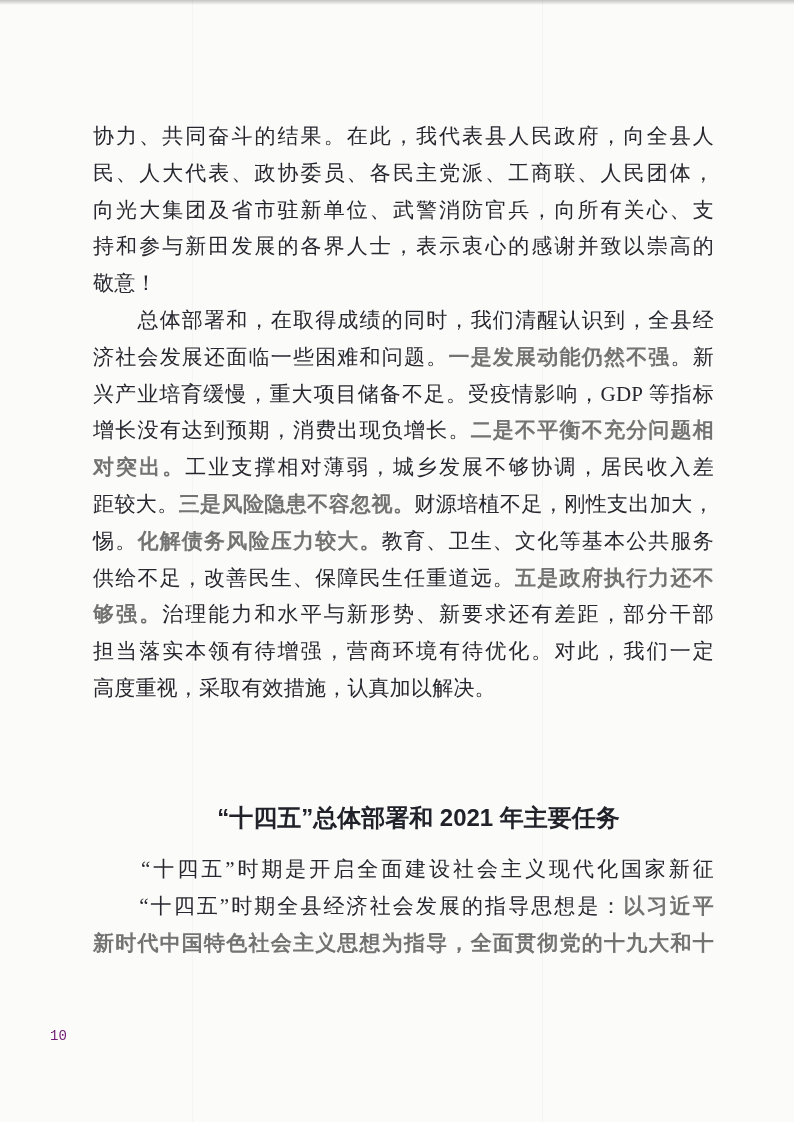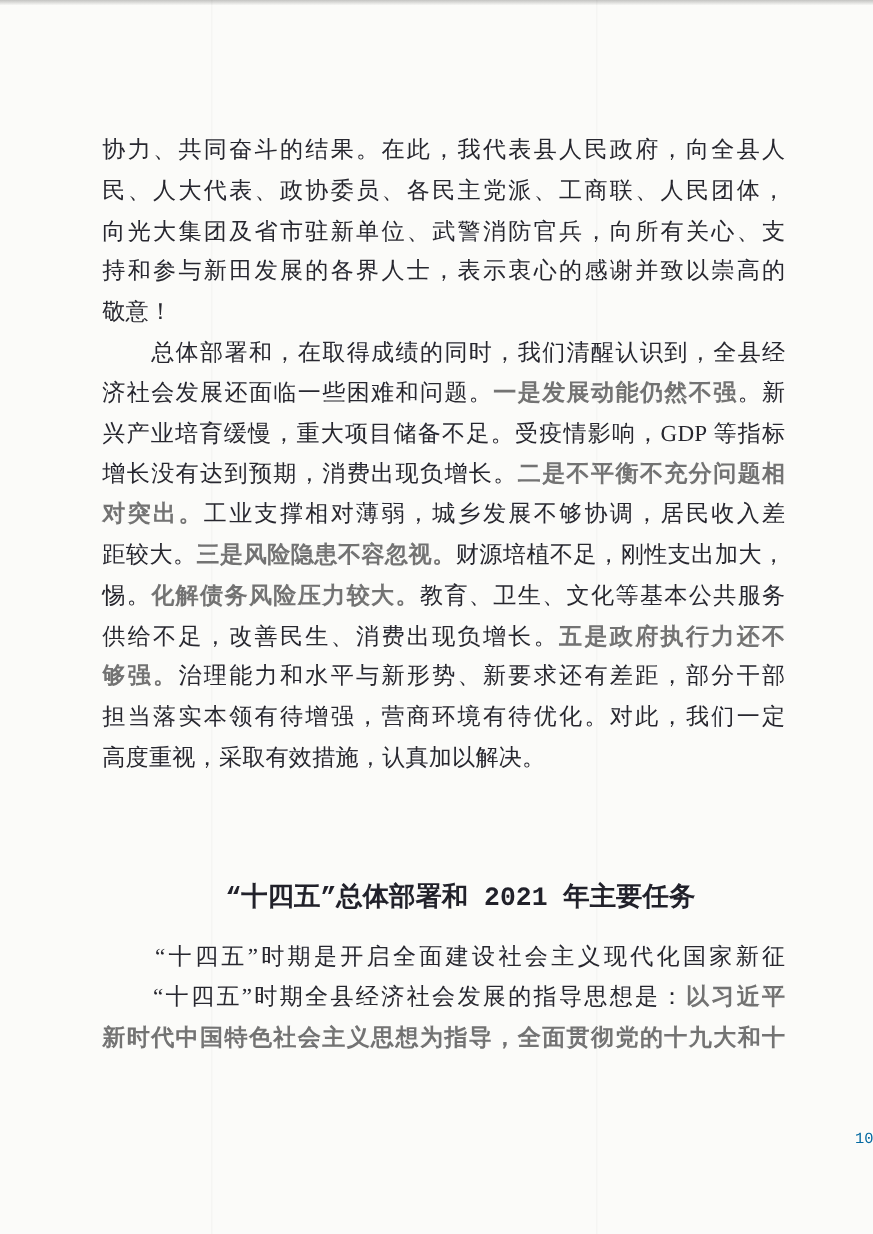--- a/index.html
+++ b/index.html
@@ -57,37 +57,37 @@
     font-weight: 700;
     color: #737373;
   }
 
   .section-heading {
     position: absolute;
     top: 802px;
     left: 108px;
     width: 621px;
     text-align: center;
-    font-family: Liberation Mono, monospace;
+    font-family: Liberation Sans, sans-serif;
     font-weight: 700;
     font-size: 24px;
     line-height: 32px;
     color: #21212a;
   }
 
   .page-number {
     position: absolute;
     top: 1028px;
     left: 0;
     width: 794px;
-    text-align: right;
+    text-align: left;
     text-indent: 50px;
     font-family: "Liberation Mono", "DejaVu Sans Mono", monospace;
     font-size: 14px;
-    color: #0369a1;
+    color: #701a75;
   }
 </style>
 </head>
 <body>
 
 <div class="scan-top-edge"></div>
 <div class="scan-fold f1"></div>
 <div class="scan-fold f2"></div>
 
 <div id="section1" class="text-block">
@@ -96,21 +96,21 @@
     <div class="line"><span>向光大集团及省市驻新单位、武警消防官兵，向所有关心、支</span></div>
     <div class="line"><span>持和参与新田发展的各界人士，表示衷心的感谢并致以崇高的</span></div>
     <div class="line line-end"><span>敬意！</span></div>
     <div class="line"><span>　　总体部署和，在取得成绩的同时，我们清醒认识到，全县经</span></div>
     <div class="line"><span>济社会发展还面临一些困难和问题。</span><span class="bold">一是发展动能仍然不强</span><span>。新</span></div>
     <div class="line"><span>兴产业培育缓慢，重大项目储备不足。受疫情影响，GDP 等指标</span></div>
     <div class="line"><span>增长没有达到预期，消费出现负增长。</span><span class="bold">二是不平衡不充分问题相</span></div>
     <div class="line"><span class="bold">对突出。</span><span>工业支撑相对薄弱，城乡发展不够协调，居民收入差</span></div>
     <div class="line"><span>距较大。</span><span class="bold">三是风险隐患不容忽视。</span><span>财源培植不足，刚性支出加大，</span></div>
     <div class="line"><span>惕。</span><span class="bold">化解债务风险压力较大。</span><span>教育、卫生、文化等基本公共服务</span></div>
-    <div class="line"><span>供给不足，改善民生、消费出现负增长。</span><span class="bold">五是政府执行力还不</span></div>
+    <div class="line"><span>供给不足，改善民生、保障民生任重道远。</span><span class="bold">五是政府执行力还不</span></div>
     <div class="line"><span class="bold">够强。</span><span>治理能力和水平与新形势、新要求还有差距，部分干部</span></div>
     <div class="line"><span>担当落实本领有待增强，营商环境有待优化。对此，我们一定</span></div>
     <div class="line line-end"><span>高度重视，采取有效措施，认真加以解决。</span></div>
   </div>
 
 <div class="section-heading">“十四五”总体部署和 2021 年主要任务</div>
 
 <div id="section2" class="text-block">
     <div class="line"><span>　　“十四五”时期是开启全面建设社会主义现代化国家新征</span></div>
     <div class="line"><span>　　“十四五”时期全县经济社会发展的指导思想是：</span><span class="bold">以习近平</span></div>

